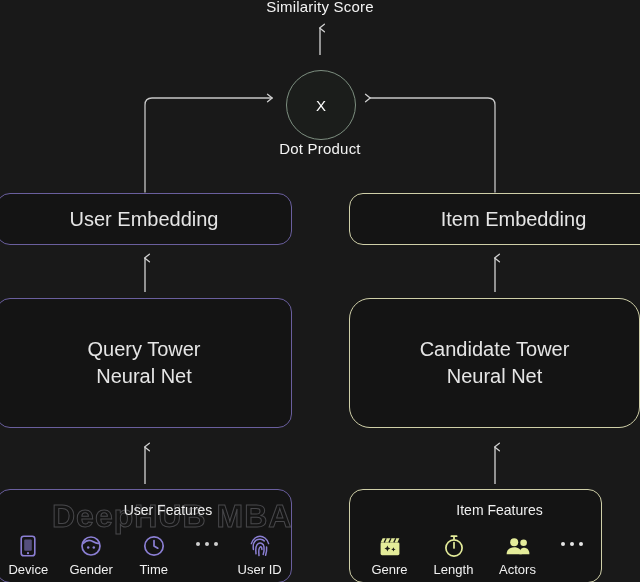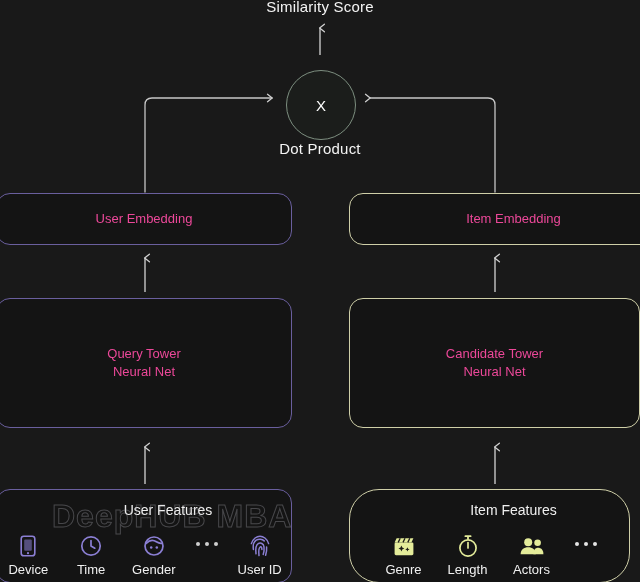--- a/index.html
+++ b/index.html
@@ -62,27 +62,27 @@
     flex-direction: column;
     align-items: center;
     justify-content: center;
   }
   .box.user   { border: 1.3px solid #6a5f9e; }
   .box.item   { border: 1.3px solid #cfcfa8; }
 
   #user-embedding   { left: -4px;  top: 193px; width: 296px; height: 52px; }
   #item-embedding   { left: 349px; top: 193px; width: 329px; height: 52px; }
   #query-tower      { left: -4px;  top: 298px; width: 296px; height: 130px; }
-  #candidate-tower  { left: 349px; top: 298px; width: 291px; height: 130px; }
+  #candidate-tower  { left: 349px; top: 298px; width: 291px; height: 130px; border-radius: 21px; }
   #user-features    { left: -4px;  top: 489px; width: 296px; height: 94px; }
-  #item-features    { left: 349px; top: 489px; width: 281px; height: 94px; border-radius: 30px; }
+  #item-features    { left: 349px; top: 489px; width: 253px; height: 94px; }
 
   .box-title {
-    font-size: 13px;
-    color: #ec4899;
+    font-size: 20px;
+    color: #e5e5e5;
     line-height: 1.35;
     text-align: center;
   }
   .tower-line { display: block; }
 
   
   .feat-panel { justify-content: flex-start; padding-top: 12px; }
   .feat-heading {
     font-size: 14px;
     color: #efefef;
@@ -227,37 +227,37 @@
             <rect x="4.2" y="4.4" width="7.6" height="11.4" rx="1" fill="#8b7fd4" opacity=".55"></rect>
             <circle cx="8" cy="18.2" r="1.1" fill="#8b7fd4"></circle>
           </svg>
         </span>
         <span class="feat-label">Device</span>
       </div>
 
       <div class="feat-item">
         <span class="icon-wrap">
           <svg width="22" height="22" viewBox="0 0 22 22">
-            <circle cx="11" cy="11" r="9.2" fill="none" stroke="#8b7fd4" stroke-width="1.7"></circle>
-            <path d="M11,5.6 L11,11 L14.8,13.2" fill="none" stroke="#8b7fd4" stroke-width="1.7" stroke-linecap="round" stroke-linejoin="round"></path>
-          </svg>
-        </span>
-        <span class="feat-label">Time</span>
-      </div>
-
-      <div class="feat-item">
-        <span class="icon-wrap">
-          <svg width="22" height="22" viewBox="0 0 22 22">
             <circle cx="11" cy="11" r="9" fill="none" stroke="#8b7fd4" stroke-width="1.7"></circle>
             <path d="M3.2,8.4 Q8,3.4 13.4,6.8 Q16.6,8.8 18.9,8.3" fill="none" stroke="#8b7fd4" stroke-width="1.7" stroke-linecap="round"></path>
             <circle cx="8.2" cy="12.4" r="1.25" fill="#8b7fd4"></circle>
             <circle cx="13.8" cy="12.4" r="1.25" fill="#8b7fd4"></circle>
           </svg>
         </span>
         <span class="feat-label">Gender</span>
+      </div>
+
+      <div class="feat-item">
+        <span class="icon-wrap">
+          <svg width="22" height="22" viewBox="0 0 22 22">
+            <circle cx="11" cy="11" r="9.2" fill="none" stroke="#8b7fd4" stroke-width="1.7"></circle>
+            <path d="M11,5.6 L11,11 L14.8,13.2" fill="none" stroke="#8b7fd4" stroke-width="1.7" stroke-linecap="round" stroke-linejoin="round"></path>
+          </svg>
+        </span>
+        <span class="feat-label">Time</span>
       </div>
 
       <div class="ellipsis">
         <i></i>
           <i></i>
           <i></i>
       </div>
 
       <div class="feat-item">
         <span class="icon-wrap">

